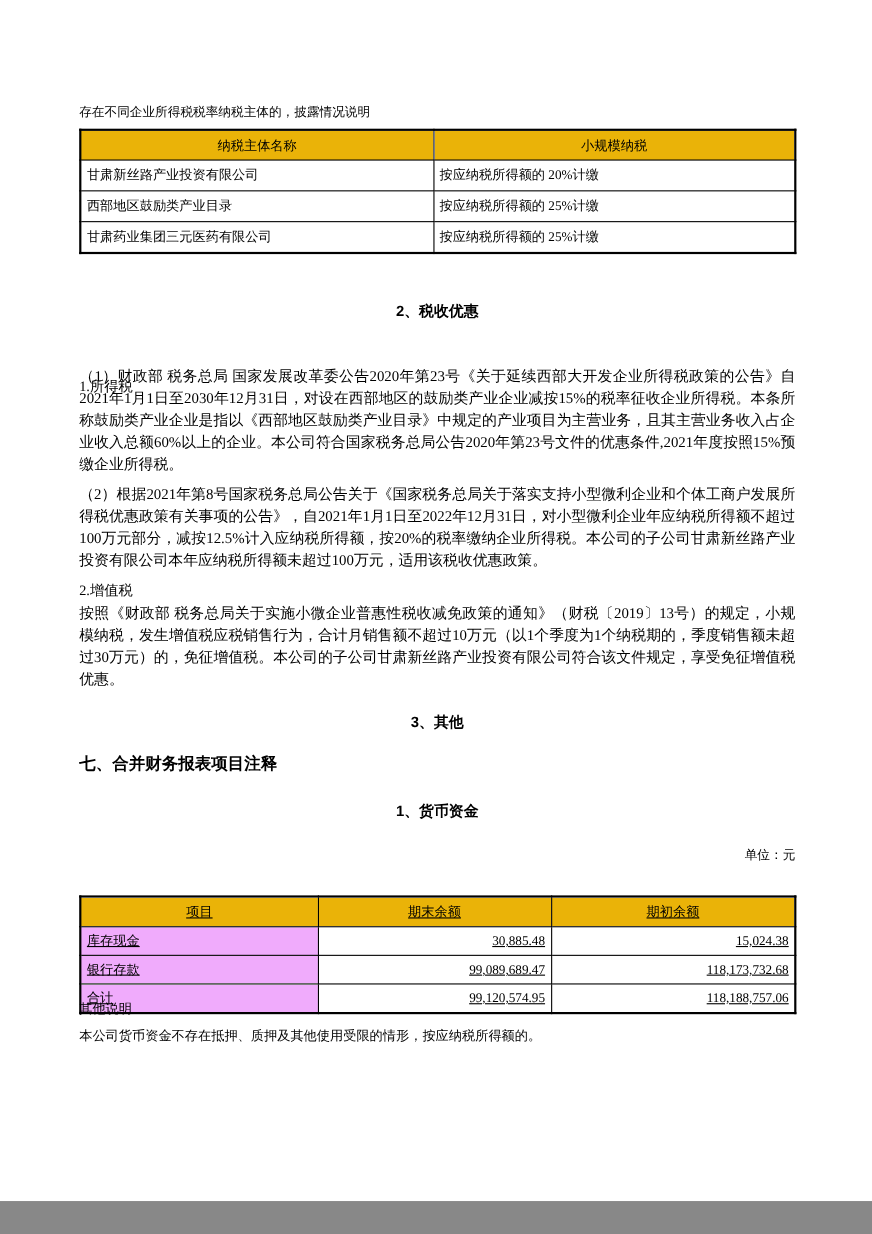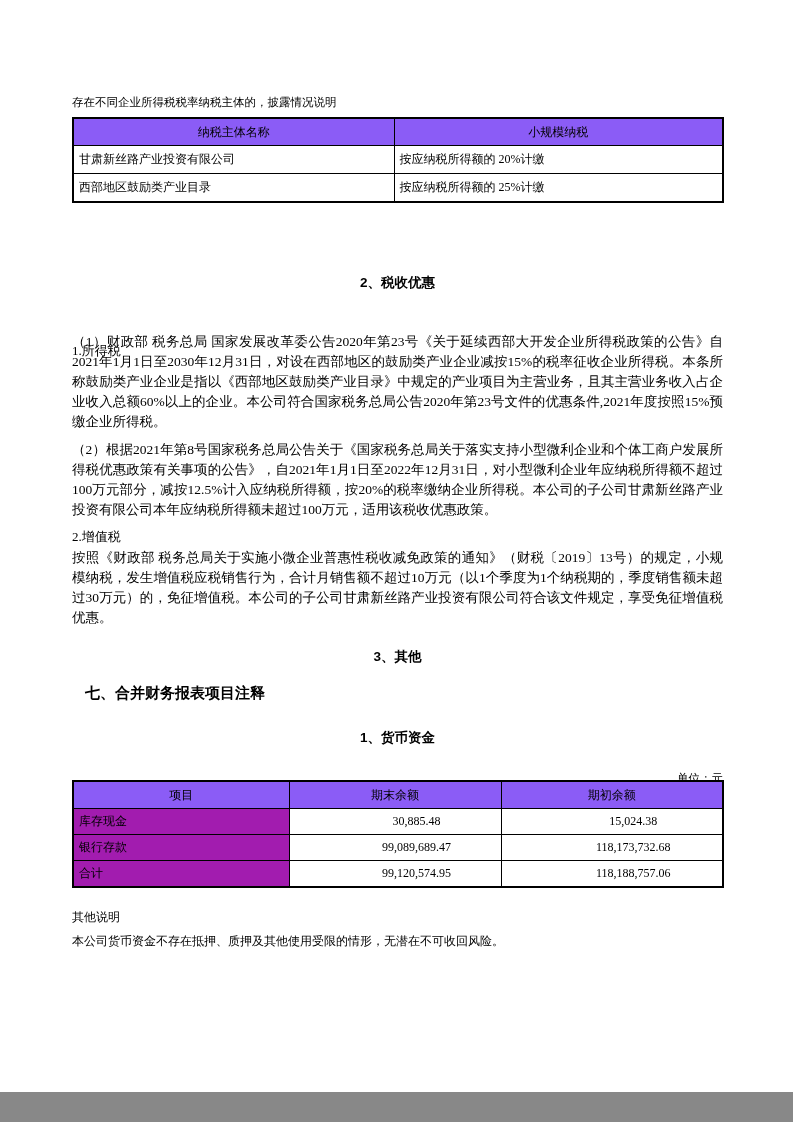--- a/index.html
+++ b/index.html
@@ -17,47 +17,47 @@
 
   .small-note { font-size:11.5px; line-height:16px; }
   .body-para  { font-size:13.5px; line-height:20px; text-align:justify; }
   .plain-label{ font-size:13px; line-height:18px; }
 
   .h-sub {
     font-family:"Liberation Sans","DejaVu Sans",sans-serif;
     font-weight:bold; font-size:13.5px; line-height:18px;text-align:center;
   }
   .h-major {
-    font-family:Liberation Mono, monospace;
-    font-weight:bold; font-size:15px; line-height:20px;margin-left:13px;
+    font-family:Liberation Serif, serif;
+    font-weight:bold; font-size:15px; line-height:20px;
   }
 
   table.doc-table {
     border-collapse:collapse;
     table-layout:fixed;
     width:650px;
     border:2px solid #000;
   }
   table.doc-table th, table.doc-table td {
     border:1px solid #000;
     font-size:12px;
     font-weight:normal;
     padding:0 5px;
     overflow:hidden;
     white-space:nowrap;
   }
   table.doc-table th {
-    background:#8b5cf6;
+    background:#eab308;
     text-align:center;
     height:26px;
   }
   table.tax-table td { height:27px; text-align:left; }
   table.funds-table td { height:25px; }
-  table.funds-table td.item-cell { background:#a21caf; text-align:left; }
-  table.funds-table td.num-cell  { text-align:center;padding-left:48px; }
+  table.funds-table td.item-cell { background:#f0abfc; text-align:left; }
+  table.funds-table td.num-cell  { text-align:right;padding-left:48px; }
 
   .unit-note { text-align:right; }
 </style>
 </head>
 <body>
 
 <div class="page">
 
   <div class="abs small-note" style="top:94px;">存在不同企业所得税税率纳税主体的，披露情况说明</div>
 
@@ -75,20 +75,24 @@
       </thead>
       <tbody>
         <tr>
           <td>甘肃新丝路产业投资有限公司</td>
           <td>按应纳税所得额的 20%计缴</td>
         </tr>
         <tr>
           <td>西部地区鼓励类产业目录</td>
           <td>按应纳税所得额的 25%计缴</td>
         </tr>
+        <tr>
+          <td>甘肃药业集团三元医药有限公司</td>
+          <td>按应纳税所得额的 25%计缴</td>
+        </tr>
       </tbody>
     </table>
   </div>
 
   <div class="abs h-sub" style="top:274px;">2、税收优惠</div>
 
   <div class="abs plain-label" style="top:312px;margin-top:30px;">1.所得税</div>
 
   <div class="abs body-para" style="top:332px;">（1）财政部 税务总局 国家发展改革委公告2020年第23号《关于延续西部大开发企业所得税政策的公告》自2021年1月1日至2030年12月31日，对设在西部地区的鼓励类产业企业减按15%的税率征收企业所得税。本条所称鼓励类产业企业是指以《西部地区鼓励类产业目录》中规定的产业项目为主营业务，且其主营业务收入占企业收入总额60%以上的企业。本公司符合国家税务总局公告2020年第23号文件的优惠条件,2021年度按照15%预缴企业所得税。</div>
 
@@ -99,21 +103,21 @@
   <div class="abs body-para" style="top:548px;">按照《财政部 税务总局关于实施小微企业普惠性税收减免政策的通知》（财税〔2019〕13号）的规定，小规模纳税，发生增值税应税销售行为，合计月销售额不超过10万元（以1个季度为1个纳税期的，季度销售额未超过30万元）的，免征增值税。本公司的子公司甘肃新丝路产业投资有限公司符合该文件规定，享受免征增值税优惠。</div>
 
   <div class="abs h-sub" style="top:648px;">3、其他</div>
 
   <div class="abs h-major" style="top:685px;">七、合并财务报表项目注释</div>
 
   <div class="abs h-sub" style="top:729px;">1、货币资金</div>
 
   <div class="abs small-note unit-note" style="top:770px;">单位：元</div>
 
-  <div class="abs" style="top:780px;">
+  <div class="abs" style="top:814px;text-decoration:underline;">
     <table class="doc-table funds-table">
       <colgroup>
           <col style="width:216px">
           <col style="width:212px">
           <col style="width:222px">
         </colgroup>
       <thead>
         <tr>
           <th>项目</th>
           <th>期末余额</th>
@@ -135,15 +139,15 @@
           <td class="item-cell">合计</td>
           <td class="num-cell">99,120,574.95</td>
           <td class="num-cell">118,188,757.06</td>
         </tr>
       </tbody>
     </table>
   </div>
 
   <div class="abs small-note" style="top:909px; font-size:12px;">其他说明</div>
 
-  <div class="abs small-note" style="top:933px; font-size:12px;">本公司货币资金不存在抵押、质押及其他使用受限的情形，无潜在不可收回风险。</div>
+  <div class="abs small-note" style="top:933px; font-size:12px;">本公司货币资金不存在抵押、质押及其他使用受限的情形，按应纳税所得额的。</div>
 
 </div>
 
 </body></html>

